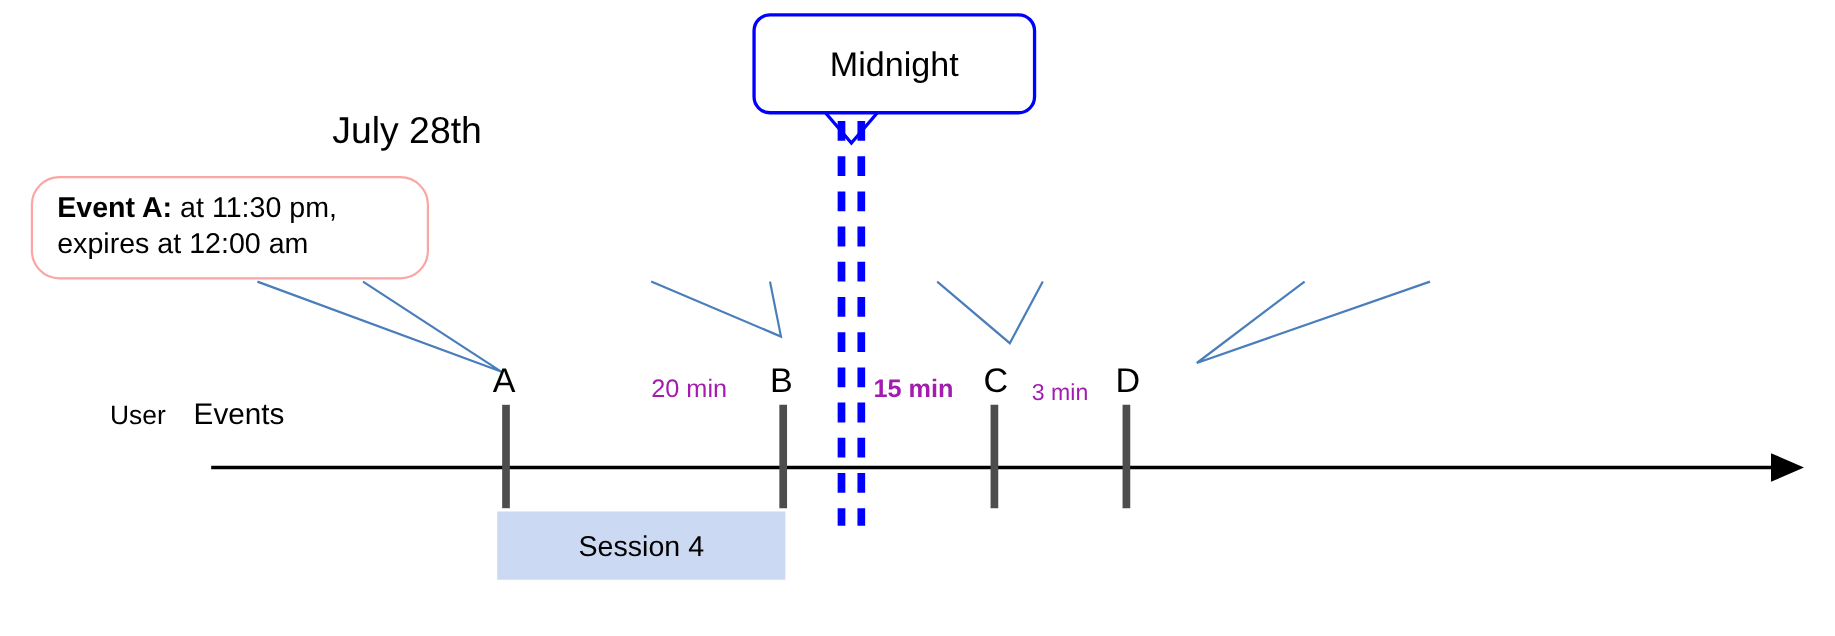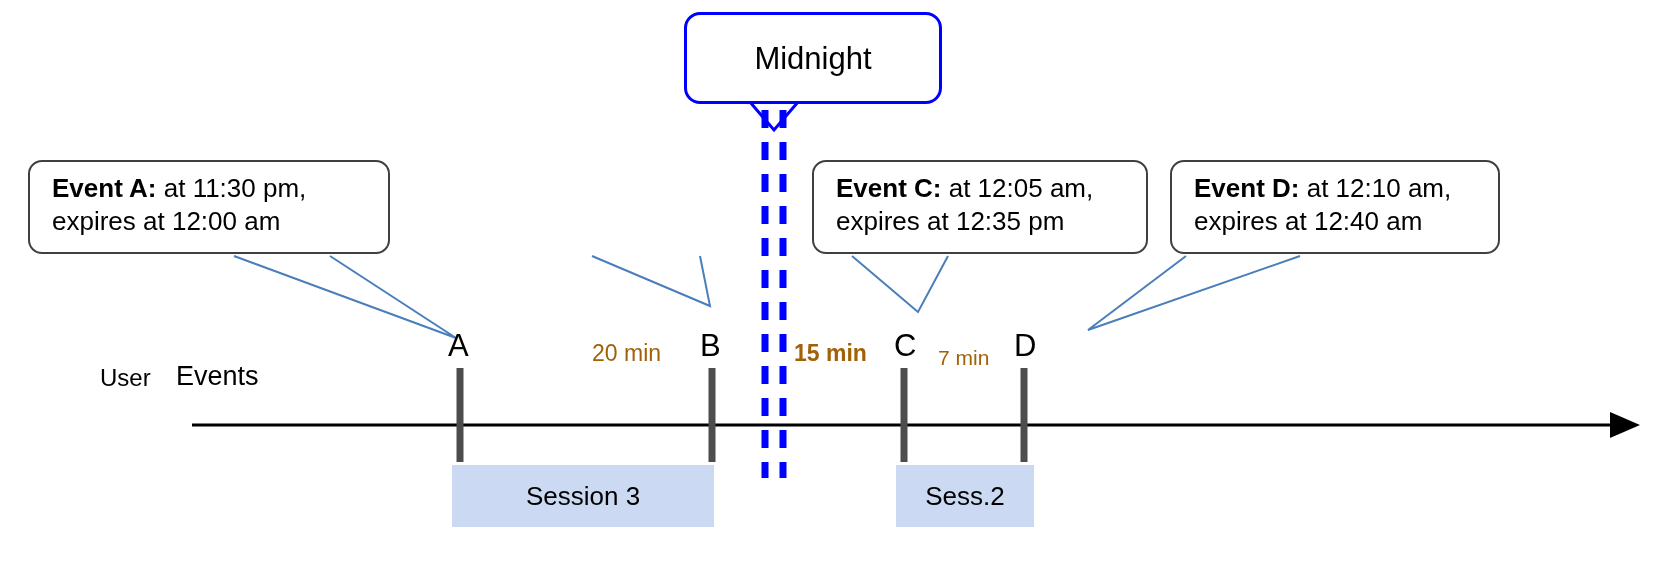--- a/index.html
+++ b/index.html
@@ -23,22 +23,22 @@
     left: 0; top: 0;
     width: 1668px;
     height: 578px;
     pointer-events: none;
   }
 
   
   .callout {
     position: absolute;
     box-sizing: border-box;
-    border: 2px solid #404040;
-    border-radius: 14px;
+    border: 2px solid #fca5a5;
+    border-radius: 26px;
     background: #ffffff;
     font-size: 26px;
     line-height: 1.28;
     color: #000000;
     padding: 10px 0 10px 22px;
     white-space: pre-line;
     z-index: 3;
   }
   .callout .lead { font-weight: bold; }
 
@@ -100,21 +100,21 @@
     z-index: 2;
   }
   #letter-a { left: 448px;  top: 328px; }
   #letter-b { left: 700px;  top: 328px; }
   #letter-c { left: 894px;  top: 328px; }
   #letter-d { left: 1014px; top: 328px; }
 
   
   .interval-label {
     position: absolute;
-    color: #a16207;
+    color: #a21caf;
     z-index: 2;
   }
   #interval-ab { left: 592px; top: 340px; font-size: 23px; }
   #interval-bc { left: 794px; top: 340px; font-size: 23px; font-weight: bold; }
   #interval-cd { left: 938px; top: 346px; font-size: 21px; }
 
   
   .session-box {
     position: absolute;
     background: #ccd9f2;
@@ -157,39 +157,35 @@
     <g fill="none" stroke="#4a7ebb" stroke-width="2">
       <path d="M 234 256 L 456 338 L 330 256"></path>
       <path d="M 592 256 L 710 306 L 700 256"></path>
       <path d="M 852 256 L 918 312 L 948 256"></path>
       <path d="M 1300 256 L 1088 330 L 1186 256"></path>
     </g>
   </svg>
 
   <div id="callout-midnight">Midnight</div>
 
+  <div id="date-left" class="date-label">July 28th</div>
 
   <div id="callout-a" class="callout"><span class="lead">Event A:</span><span> at 11:30 pm,
 expires at 12:00 am</span></div>
 
 
-  <div id="callout-c" class="callout"><span class="lead">Event C:</span><span> at 12:05 am,
-expires at 12:35 pm</span></div>
 
-  <div id="callout-d" class="callout"><span class="lead">Event D:</span><span>  at 12:10 am,
-expires at 12:40 am</span></div>
 
   <div id="events-label">Events</div>
   <div id="user-label">User</div>
 
   <div id="letter-a" class="event-letter">A</div>
   <div id="letter-b" class="event-letter">B</div>
   <div id="letter-c" class="event-letter">C</div>
   <div id="letter-d" class="event-letter">D</div>
 
   <div id="interval-ab" class="interval-label">20 min</div>
   <div id="interval-bc" class="interval-label">15 min</div>
-  <div id="interval-cd" class="interval-label">7 min</div>
+  <div id="interval-cd" class="interval-label">3 min</div>
 
-  <div id="session-1" class="session-box">Session 3</div>
-  <div id="session-2" class="session-box">Sess.2</div>
+  <div id="session-1" class="session-box">Session 4</div>
 
 </div>
 
 </body></html>

